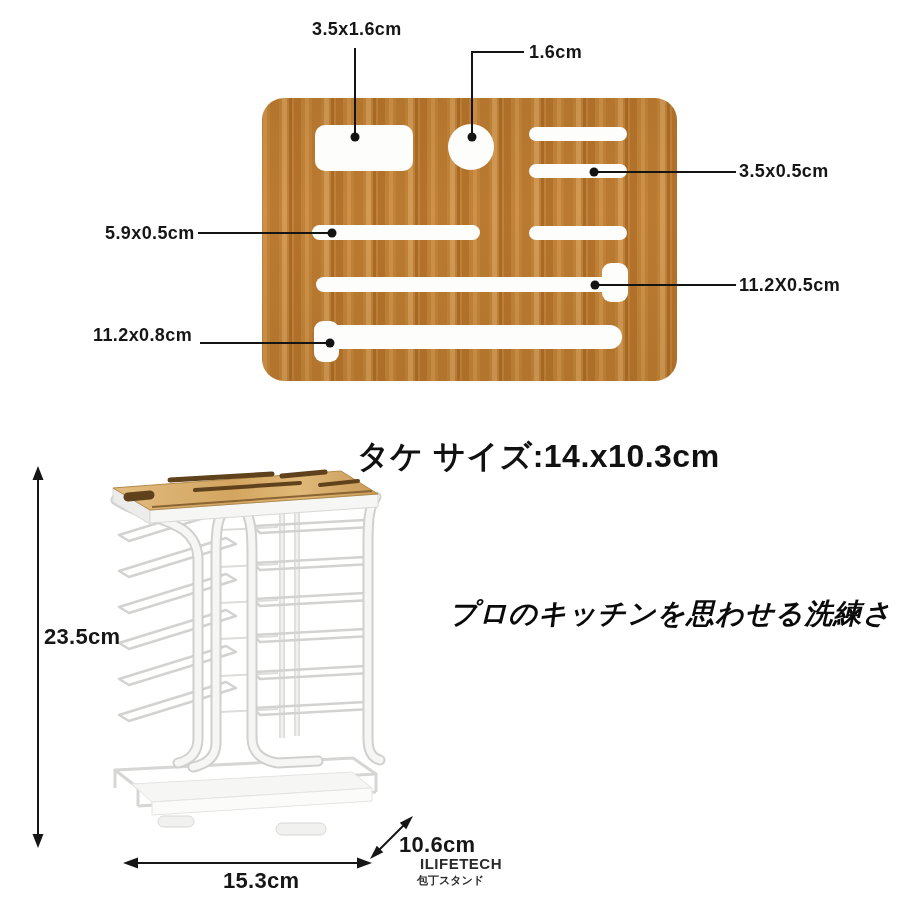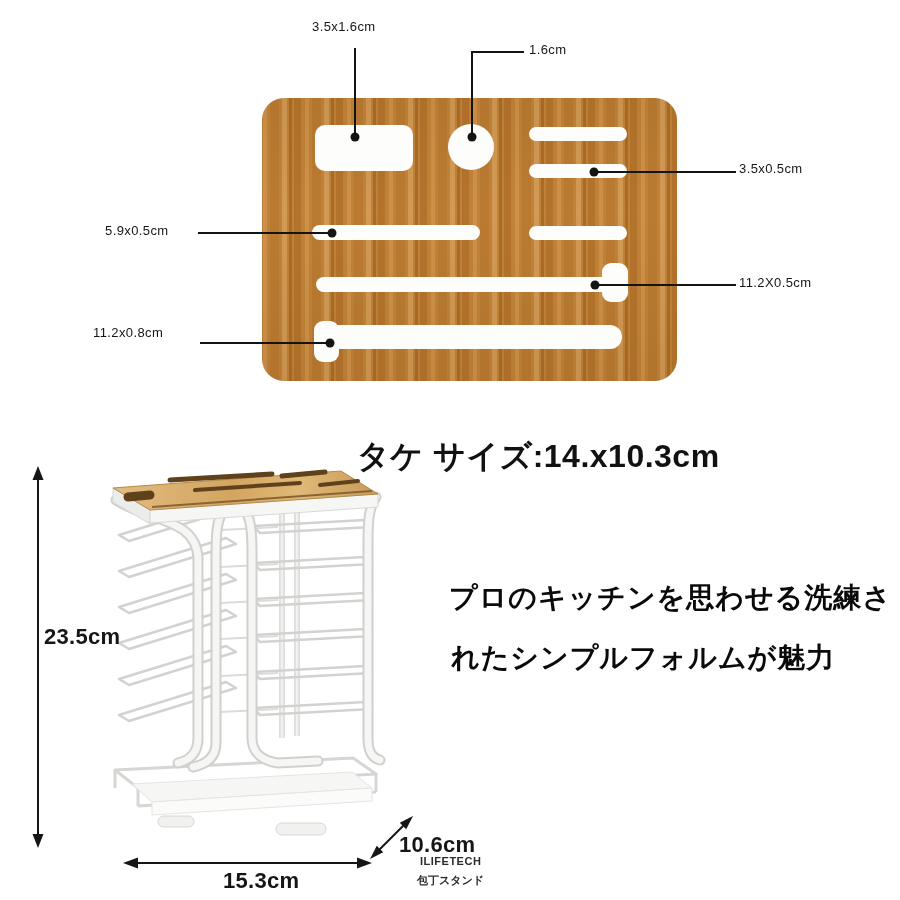--- a/index.html
+++ b/index.html
@@ -5,39 +5,39 @@
   * { margin:0; padding:0; box-sizing:border-box; }
   html,body { background:#ffffff; }
   .canvas {
     position:relative; width:900px; height:900px; background:#ffffff;
     font-family:"Liberation Sans","DejaVu Sans",sans-serif; overflow:hidden;
   }
   svg { position:absolute; display:block; }
   .board-svg { left:0; top:0; }
   .stand-svg { left:20px; top:450px; }
   .dim {
-    position:absolute; font-weight:400; font-size:13px; color:#161616;
+    position:absolute; font-weight:700; font-size:18px; color:#161616;
     letter-spacing:0.4px; white-space:nowrap;
   }
   .big-dim {
     position:absolute; font-weight:700; font-size:22px; color:#161616;
     letter-spacing:0.3px; white-space:nowrap;
   }
   .caption {
     position:absolute; left:357px; top:435px; font-size:32px; font-weight:600;
     color:#111; white-space:nowrap; letter-spacing:0.5px;
   }
   .desc {
     position:absolute; font-size:28px; font-weight:900; color:#0a0a0a;
     white-space:nowrap; letter-spacing:1px;
   }
-  .desc.l1 { left:449px; top:579px; }
+  .desc.l1 { left:449px; top:595px;font-style:italic; }
   .desc.l2 { left:451px; top:639px; }
   .brand {
-    position:absolute; left:420px; top:855px; font-size:11px; font-weight:700;
+    position:absolute; left:420px; top:855px; font-size:15px; font-weight:700;
     color:#2b2b2b; letter-spacing:0.5px; white-space:nowrap;
   }
   .product {
     position:absolute; left:417px; top:873px; font-size:11px; font-weight:700;
     color:#2b2b2b; white-space:nowrap;
   }
 </style>
 </head>
 <body>
 
@@ -217,15 +217,14 @@
     </g>
   </svg>
 
   <div class="big-dim" style="left:44px;  top:624px;text-align:center;">23.5cm</div>
   <div class="big-dim" style="left:223px; top:868px;text-align:right;">15.3cm</div>
   <div class="big-dim" style="left:399px; top:832px;">10.6cm</div>
   <div class="brand">ILIFETECH</div>
   <div class="product">包丁スタンド</div>
 
   <div class="desc l1">プロのキッチンを思わせる洗練さ</div>
-  <div class="desc l2">れたシンプルフォルムが魅力</div>
 
 </div>
 
 </body></html>

